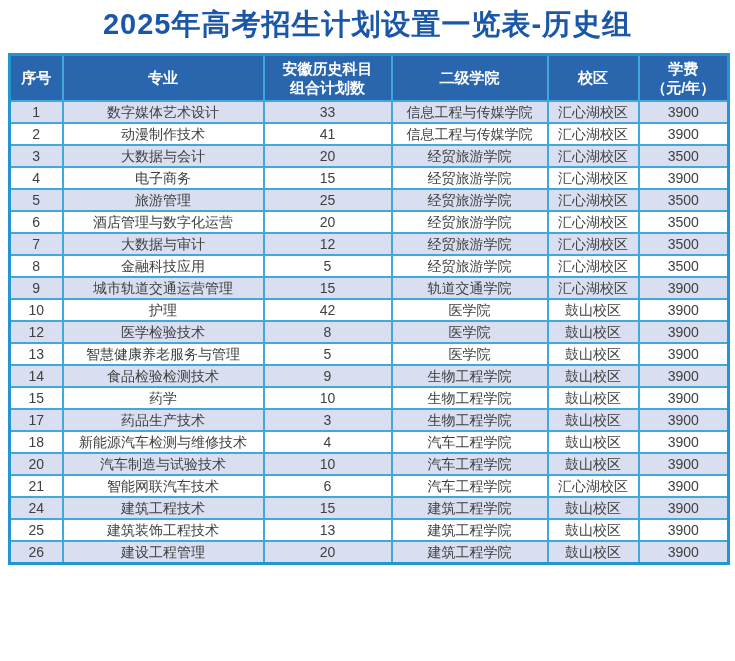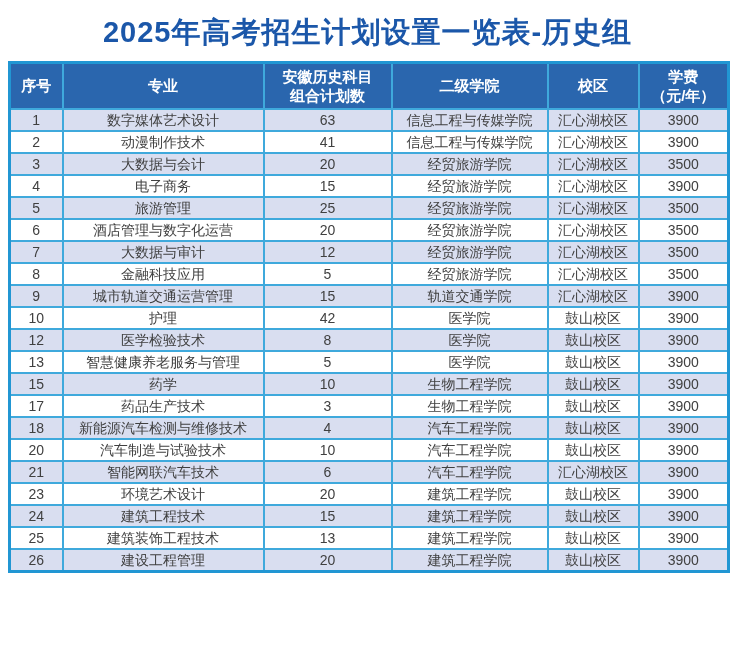--- a/index.html
+++ b/index.html
@@ -14,21 +14,21 @@
     height: 661px;
     box-sizing: border-box;
     overflow: hidden;
   }
   .page-title {
     text-align: center;
     color: #1b57a9;
     font-size: 29px;
     font-weight: bold;
     letter-spacing: 1px;
-    padding-top: 10px;
+    padding-top: 2px;
     height: 44px;
     line-height: 44px;
     white-space: nowrap;
   }
   table.plan-table {
     border-collapse: collapse;
     table-layout: fixed;
     width: 719px;
     margin: 7px 8px 0 8px;
     border: 3px solid #2196d3;
@@ -90,21 +90,21 @@
         <th>校区</th>
         <th>学费
 （元/年）</th>
       </tr>
     </thead>
     <tbody>
 
     <tr>
           <td>1</td>
           <td>数字媒体艺术设计</td>
-          <td>63</td>
+          <td>33</td>
           <td>信息工程与传媒学院</td>
           <td>汇心湖校区</td>
           <td>3900</td>
         </tr>
         <tr>
           <td>2</td>
           <td>动漫制作技术</td>
           <td>41</td>
           <td>信息工程与传媒学院</td>
           <td>汇心湖校区</td>
@@ -184,20 +184,28 @@
         </tr>
         <tr>
           <td>13</td>
           <td>智慧健康养老服务与管理</td>
           <td>5</td>
           <td>医学院</td>
           <td>鼓山校区</td>
           <td>3900</td>
         </tr>
         <tr>
+          <td>14</td>
+          <td>食品检验检测技术</td>
+          <td>9</td>
+          <td>生物工程学院</td>
+          <td>鼓山校区</td>
+          <td>3900</td>
+        </tr>
+        <tr>
           <td>15</td>
           <td>药学</td>
           <td>10</td>
           <td>生物工程学院</td>
           <td>鼓山校区</td>
           <td>3900</td>
         </tr>
         <tr>
           <td>17</td>
           <td>药品生产技术</td>
@@ -224,28 +232,20 @@
         </tr>
         <tr>
           <td>21</td>
           <td>智能网联汽车技术</td>
           <td>6</td>
           <td>汽车工程学院</td>
           <td>汇心湖校区</td>
           <td>3900</td>
         </tr>
         <tr>
-          <td>23</td>
-          <td>环境艺术设计</td>
-          <td>20</td>
-          <td>建筑工程学院</td>
-          <td>鼓山校区</td>
-          <td>3900</td>
-        </tr>
-        <tr>
           <td>24</td>
           <td>建筑工程技术</td>
           <td>15</td>
           <td>建筑工程学院</td>
           <td>鼓山校区</td>
           <td>3900</td>
         </tr>
         <tr>
           <td>25</td>
           <td>建筑装饰工程技术</td>

